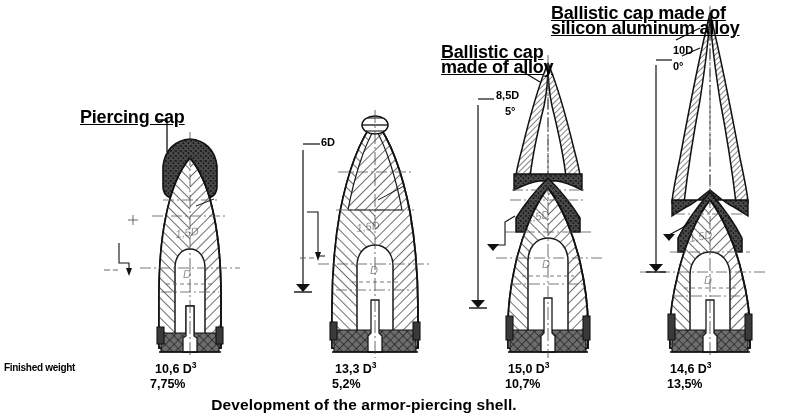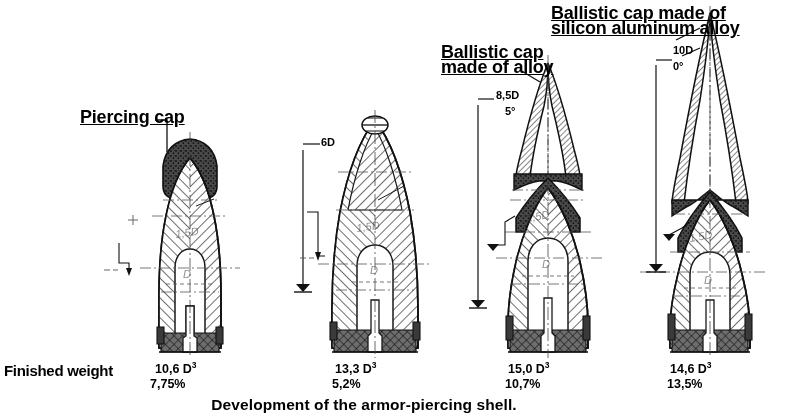--- a/index.html
+++ b/index.html
@@ -32,21 +32,21 @@
   .anno-label {
     font-size: 18px;
     letter-spacing: -0.2px;
     text-decoration: underline;
   }
   .anno-dim {
     font-size: 11px;
   }
   .tbl-row-label {
     position: absolute;
-    font-size: 15px;
+    font-size: 10px;
     font-weight: bold;
     color: #000;
     white-space: pre;
     letter-spacing: -0.3px;
   }
   .tbl-val {
     position: absolute;
     font-size: 12.5px;
     font-weight: bold;
     color: #000;

